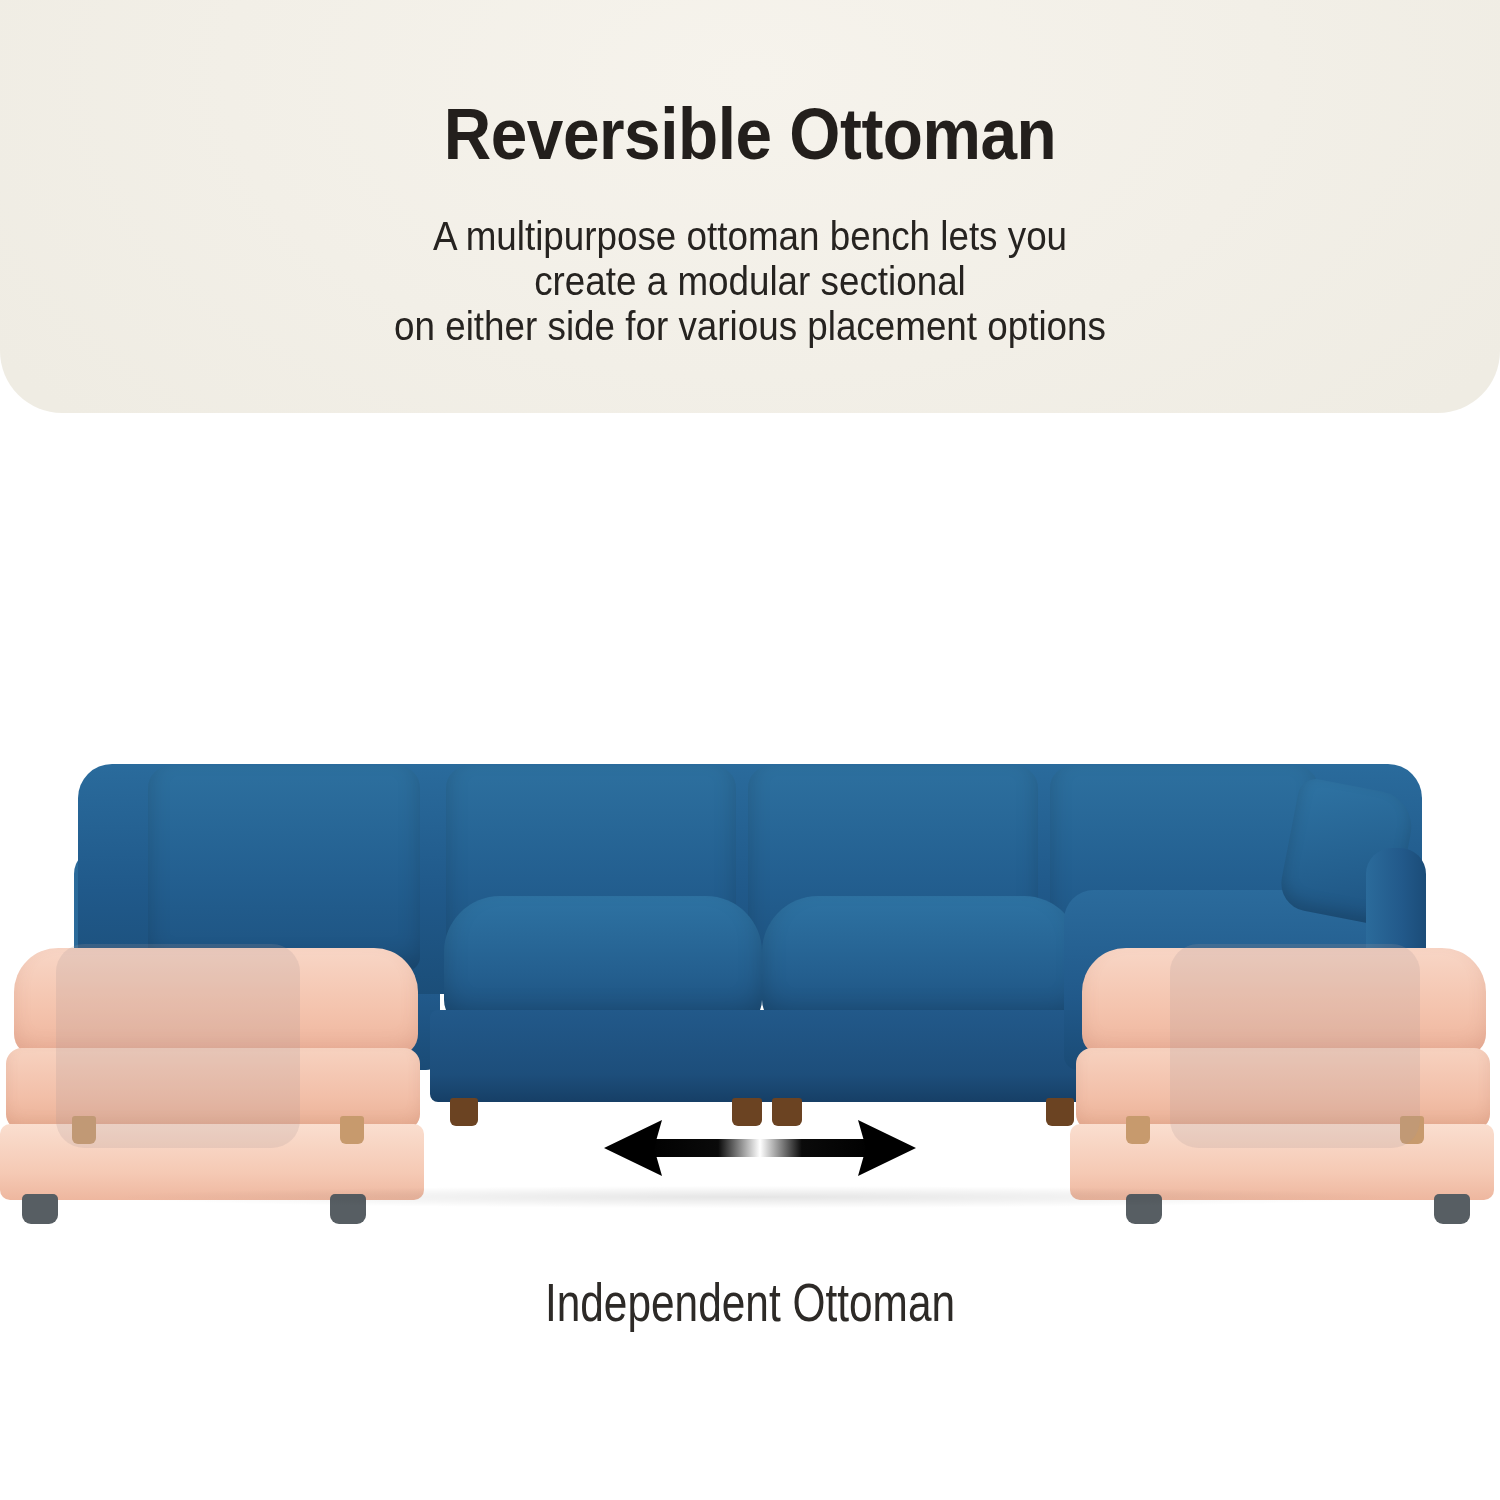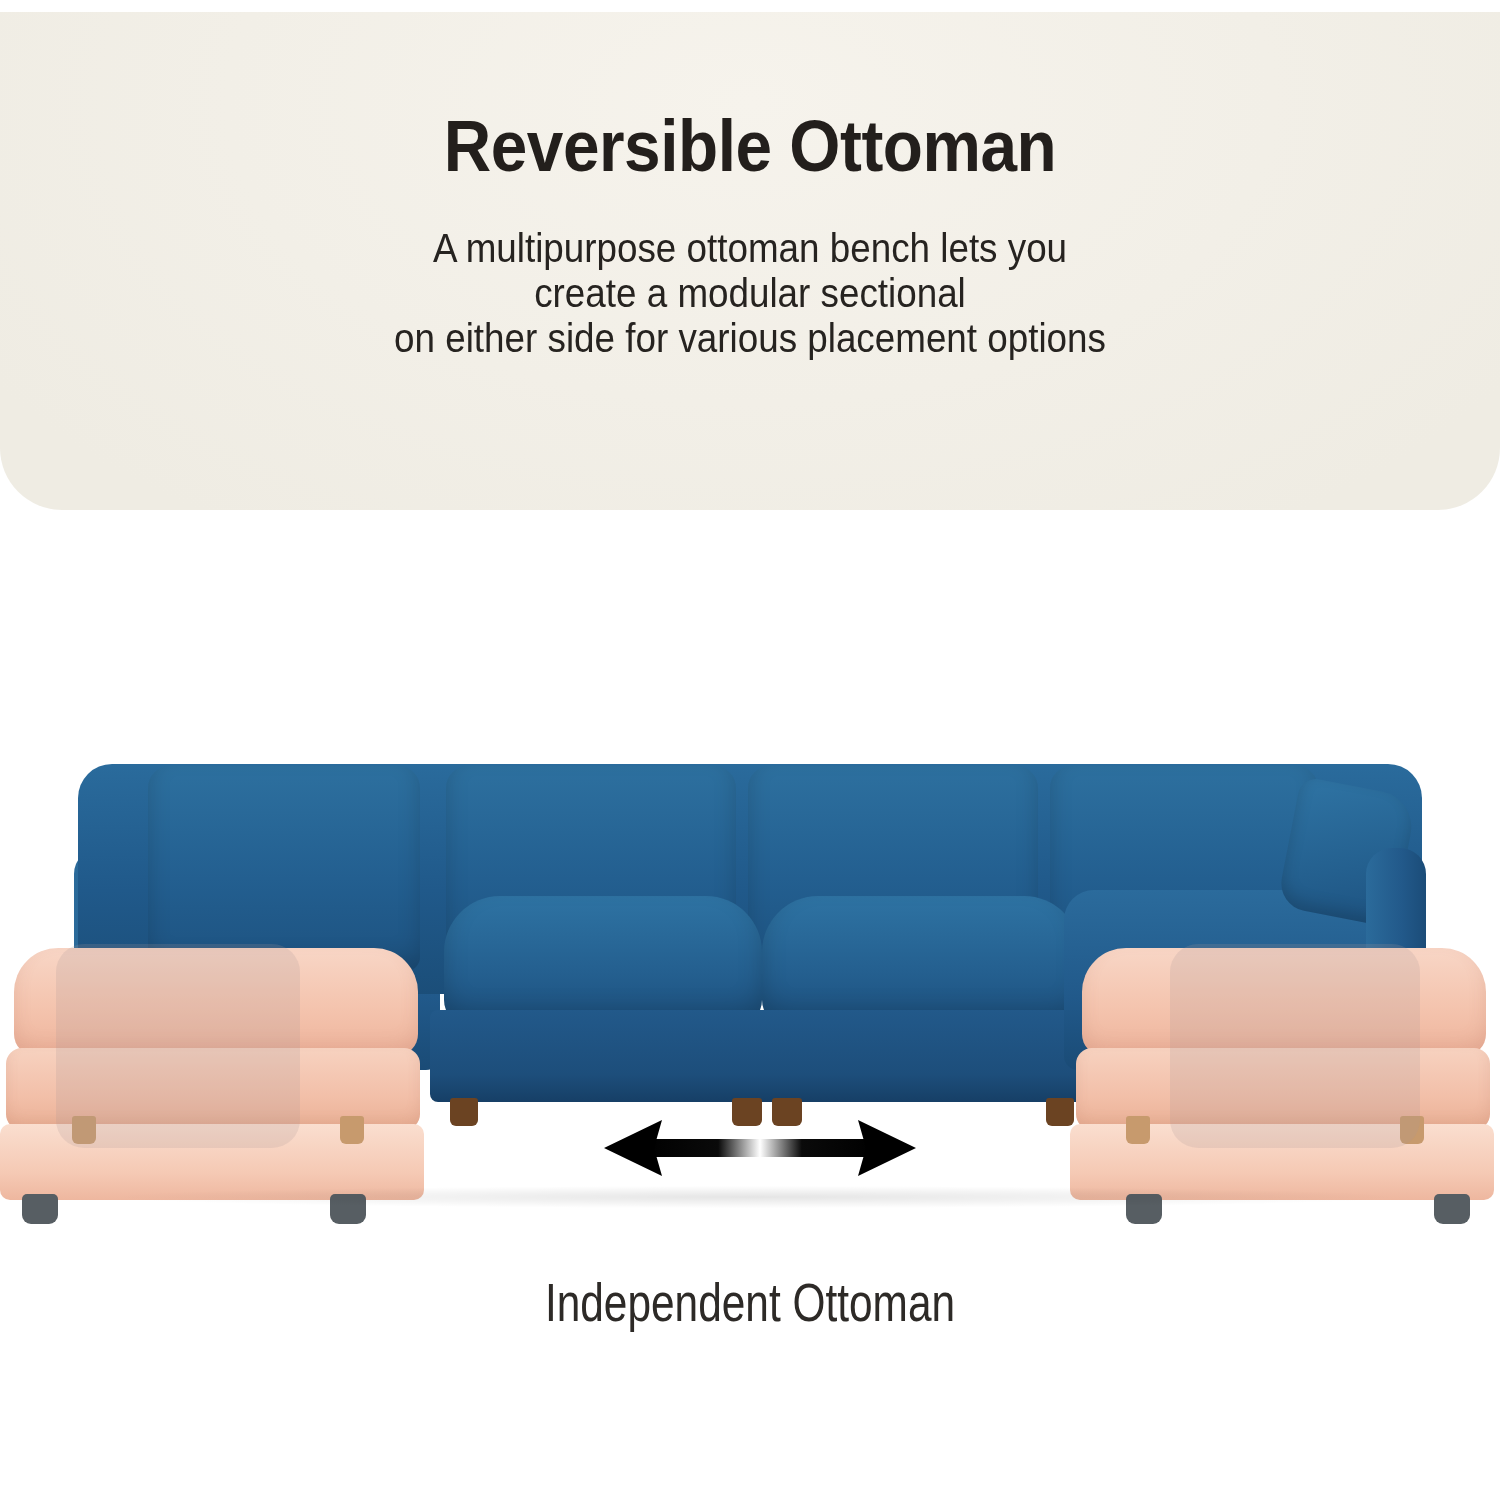--- a/index.html
+++ b/index.html
@@ -16,23 +16,23 @@
     position: relative;
     width: 1500px;
     height: 1500px;
     background: #ffffff;
   }
 
   
   .header-panel {
     position: absolute;
     left: 0;
-    top: 12px;
-    width: 1500px;
-    height: 498px;
+    top: 0;
+    width: 1500px;
+    height: 413px;
     background:
        radial-gradient(ellipse 900px 520px at 50% 18%, #f6f3ec 0%, #f2efe7 58%, #efece3 100%);
     border-bottom-left-radius: 62px;
     border-bottom-right-radius: 62px;
   }
 
   .title {
     position: absolute;
     left: 0;
     top: 92px;

